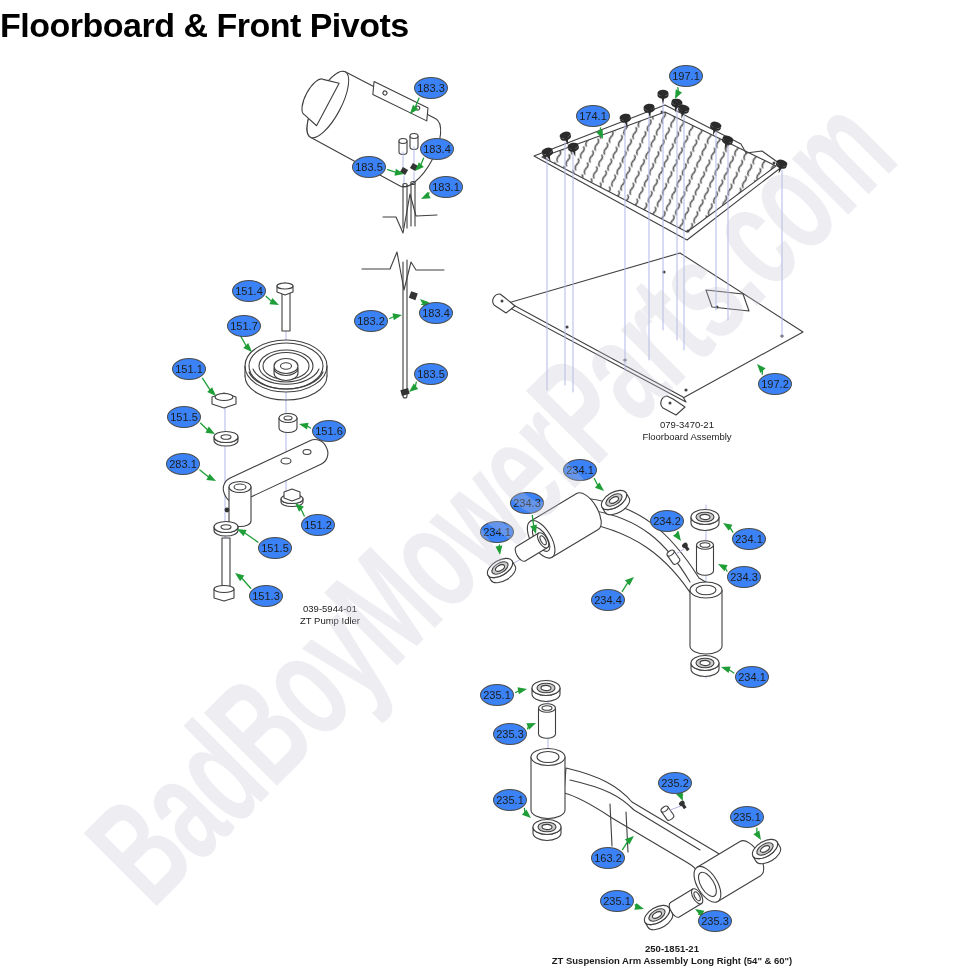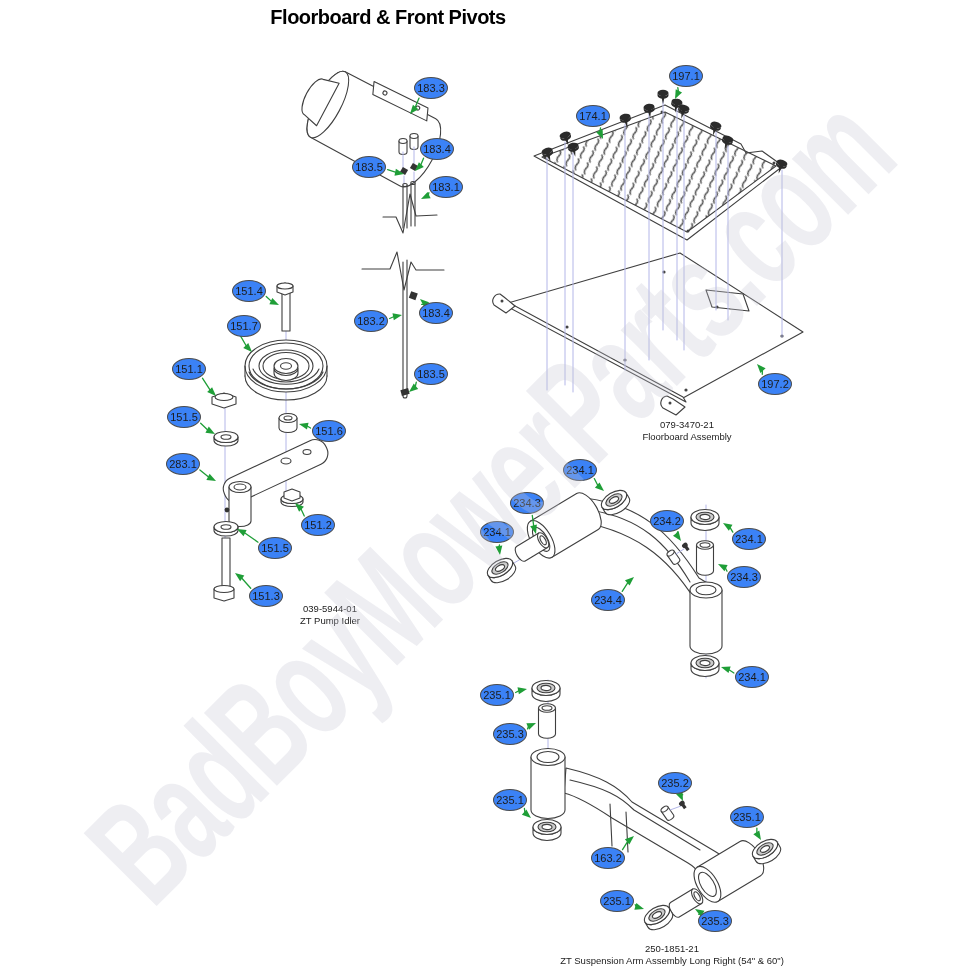--- a/index.html
+++ b/index.html
@@ -1,19 +1,19 @@
 <!DOCTYPE html>
 <html><head>
 <meta charset="utf-8">
 <style>
   html,body{margin:0;padding:0;background:#fff;}
   .page{position:relative;width:980px;height:980px;background:#fff;overflow:hidden;
         font-family:"Liberation Sans","DejaVu Sans",sans-serif;}
-  .title{position:absolute;left:0;top:6px;width:776px;text-align:center;margin:0;
-         font-size:20px;font-weight:bold;letter-spacing:-0.5px;color:#000;}
+  .title{position:absolute;left:0;top:6px;width:776px;text-align:left;margin:0;
+         font-size:34px;font-weight:bold;letter-spacing:-0.5px;color:#000;}
   .watermark{position:absolute;left:490px;top:500px;z-index:6;pointer-events:none;
          transform:translate(-50%,-50%) rotate(-45deg) scaleX(0.62);
          font-size:150px;font-weight:bold;white-space:nowrap;
          color:rgba(200,200,212,0.30);letter-spacing:-3px;}
   #art{position:absolute;left:0;top:0;z-index:1;}
   #callout-layer{position:absolute;left:0;top:0;width:980px;height:980px;z-index:3;pointer-events:none;}
   .callout{position:absolute;width:34px;height:22px;border:1.3px solid #4c4c4c;border-radius:50%;
          background:#3b82f6;font-size:11px;color:#1c1c1c;display:flex;align-items:center;
          justify-content:center;box-sizing:border-box;}
   .asm-label{position:absolute;width:260px;text-align:center;font-size:9.5px;line-height:11.5px;color:#1b1b1b;}
@@ -341,20 +341,20 @@
       <div class="callout" style="left: 591px; top: 589px;">234.4</div>
       <div class="callout" style="left: 735px; top: 666px;">234.1</div>
       <div class="callout" style="left: 480px; top: 684px;">235.1</div>
       <div class="callout" style="left: 493px; top: 723px;">235.3</div>
       <div class="callout" style="left: 493px; top: 789px;">235.1</div>
       <div class="callout" style="left: 658px; top: 772px;">235.2</div>
       <div class="callout" style="left: 730px; top: 806px;">235.1</div>
       <div class="callout" style="left: 591px; top: 847px;">163.2</div>
       <div class="callout" style="left: 600px; top: 890px;">235.1</div>
       <div class="callout" style="left: 698px; top: 910px;">235.3</div>
-      <div class="asm-label" style="left: 542px; top: 943px;">
+      <div class="asm-label" style="left: 542px; top: 943px; font-weight: bold;">
         <div>250-1851-21</div>
         <div>ZT Suspension Arm Assembly Long Right (54" &amp; 60")</div>
       </div>
     </div>
 
   <div class="watermark">BadBoyMowerParts.com</div>
 </div>
 
 </body></html>

